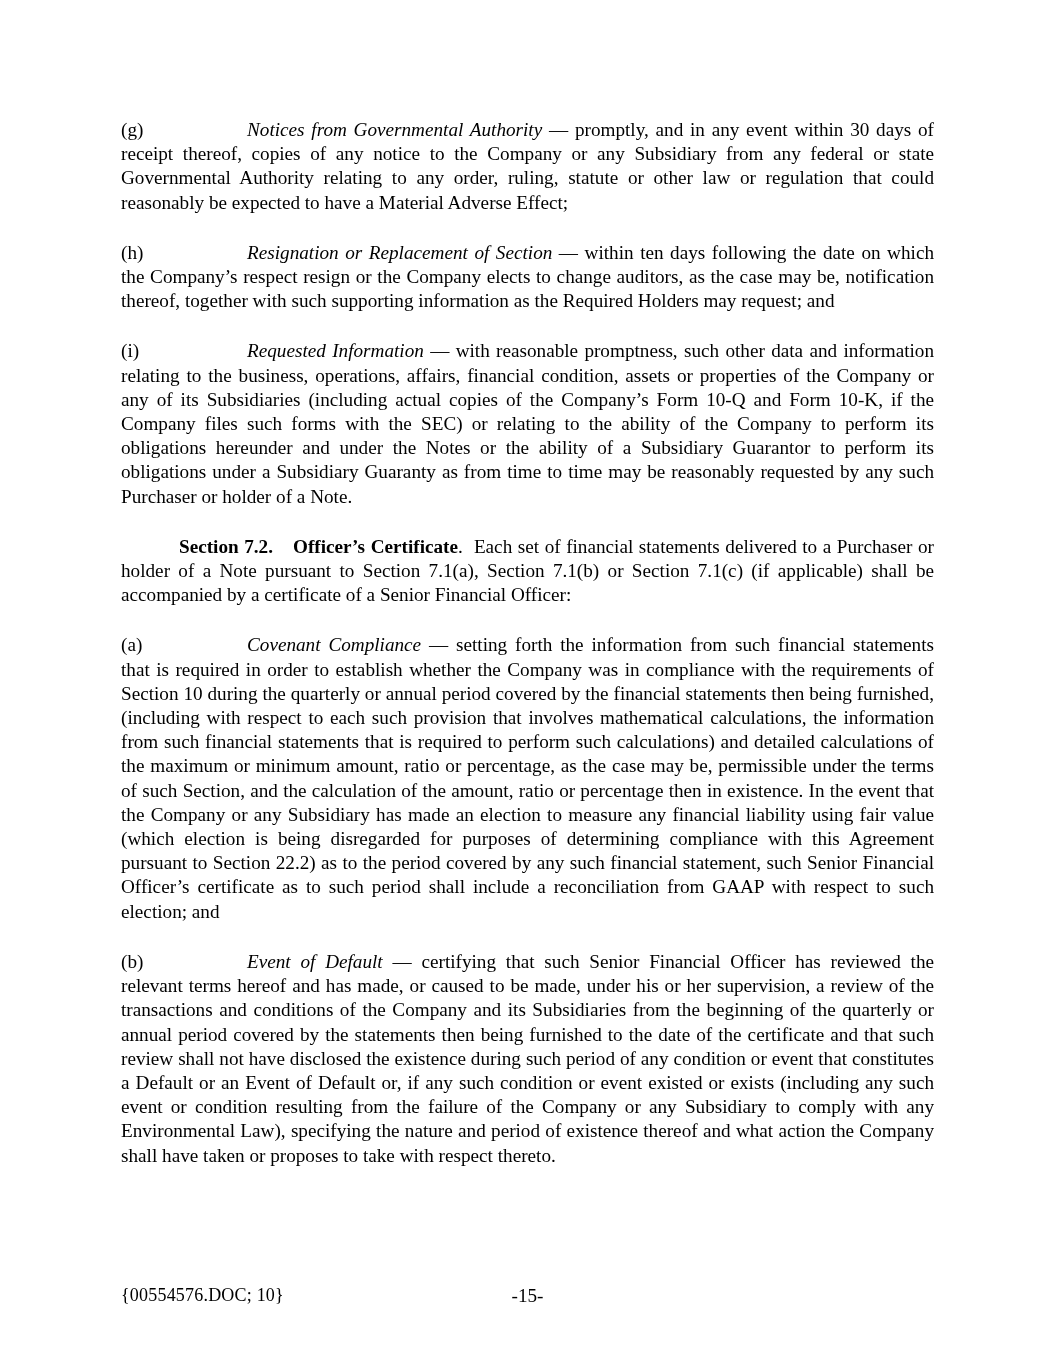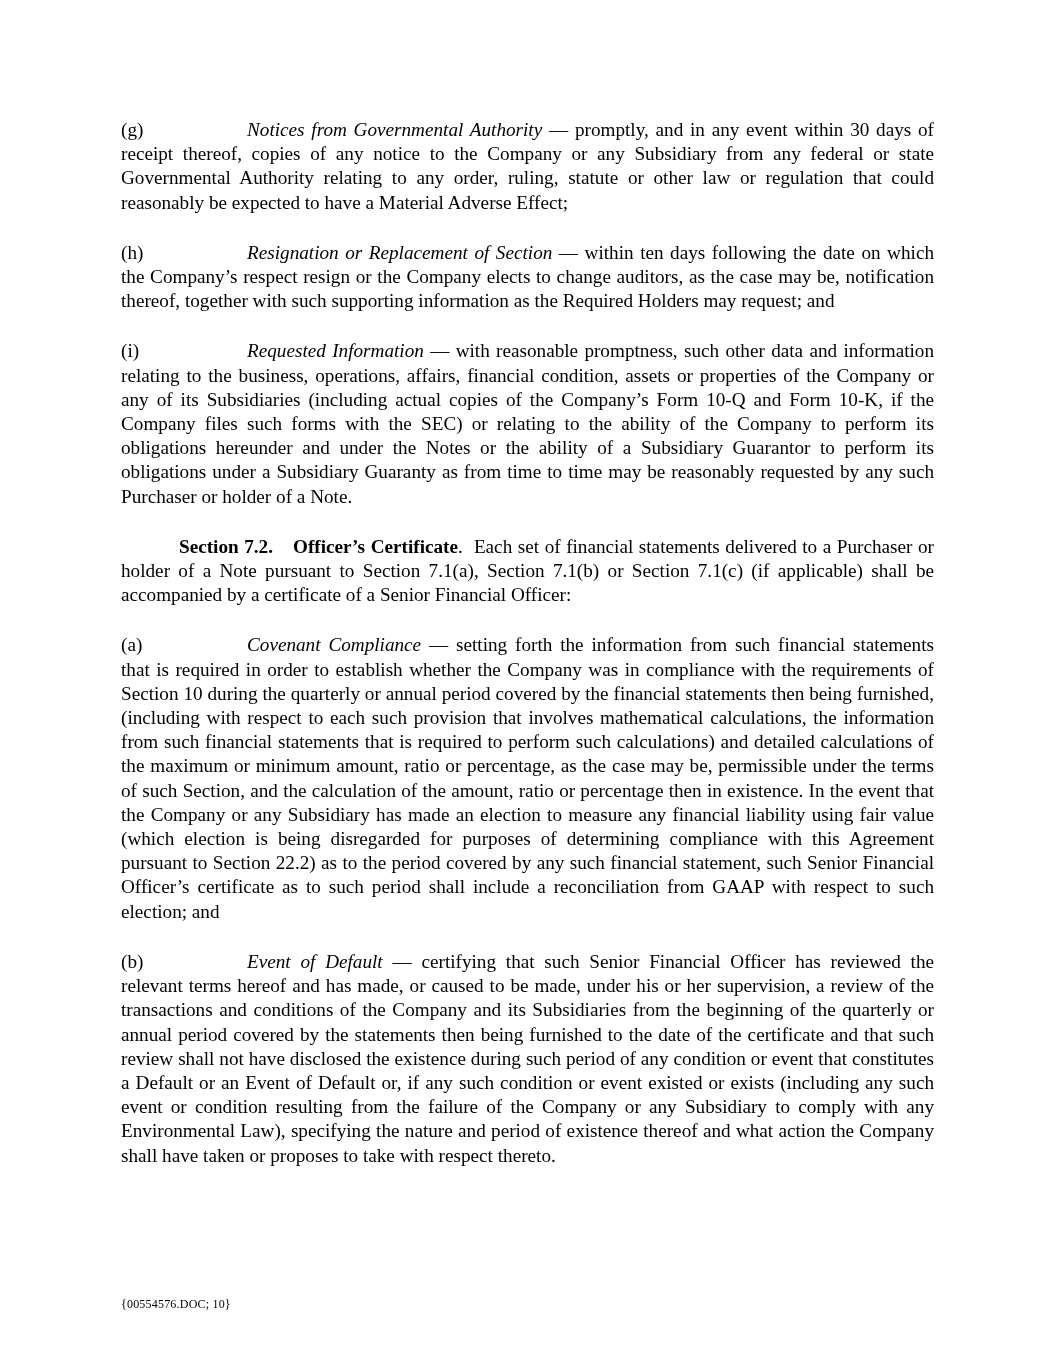--- a/index.html
+++ b/index.html
@@ -57,23 +57,23 @@
   .footer {
     position: absolute;
     left: 0;
     top: 1285px;
     width: 1055px;
     height: 30px;
   }
   .doc-id {
     position: absolute;
     left: 121px;
-    top: 12px;
+    top: 0;
     font-family: "Liberation Serif", serif;
-    font-size: 12px;
+    font-size: 18px;
     letter-spacing: 0.2px;
   }
   .page-num {
     position: absolute;
     left: 0;
     top: 0;
     width: 1055px;
     text-align: center;
     font-family: "Liberation Serif", serif;
     font-size: 19.2px;
@@ -106,14 +106,15 @@
     </p>
 
     <p class="para lettered">
       <span class="lead">(b)</span><span class="lead-label">Event of Default</span> <span>—</span> <span>certifying that such Senior Financial Officer has reviewed the relevant terms hereof and has made, or caused to be made, under his or her supervision, a review of the transactions and conditions of the Company and its Subsidiaries from the beginning of the quarterly or annual period covered by the statements then being furnished to the date of the certificate and that such review shall not have disclosed the existence during such period of any condition or event that constitutes a Default or an Event of Default or, if any such condition or event existed or exists (including any such event or condition resulting from the failure of the Company or any Subsidiary to comply with any Environmental Law), specifying the nature and period of existence thereof and what action the Company shall have taken or proposes to take with respect thereto.</span>
     </p>
 
   </div>
 
   <div class="footer">
     <div class="doc-id">{00554576.DOC; 10}</div>
+    <div class="page-num">-15-</div>
   </div>
 </div>
 
 </body></html>

